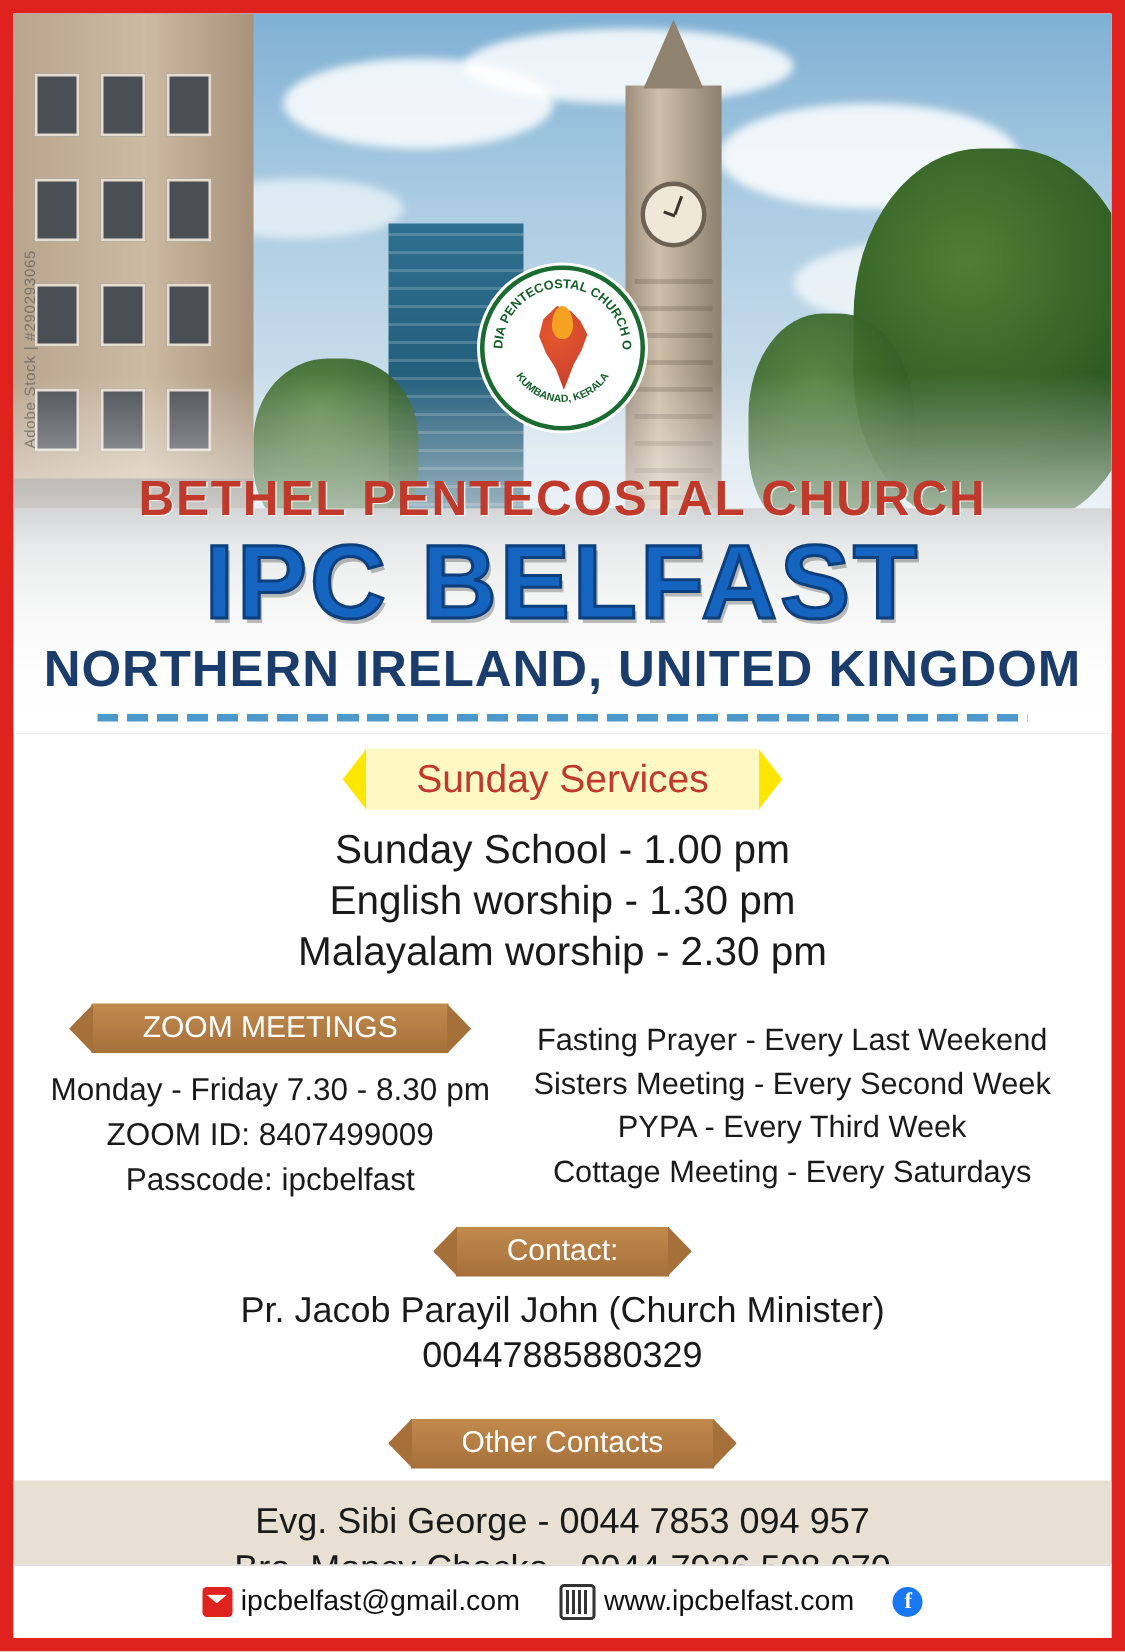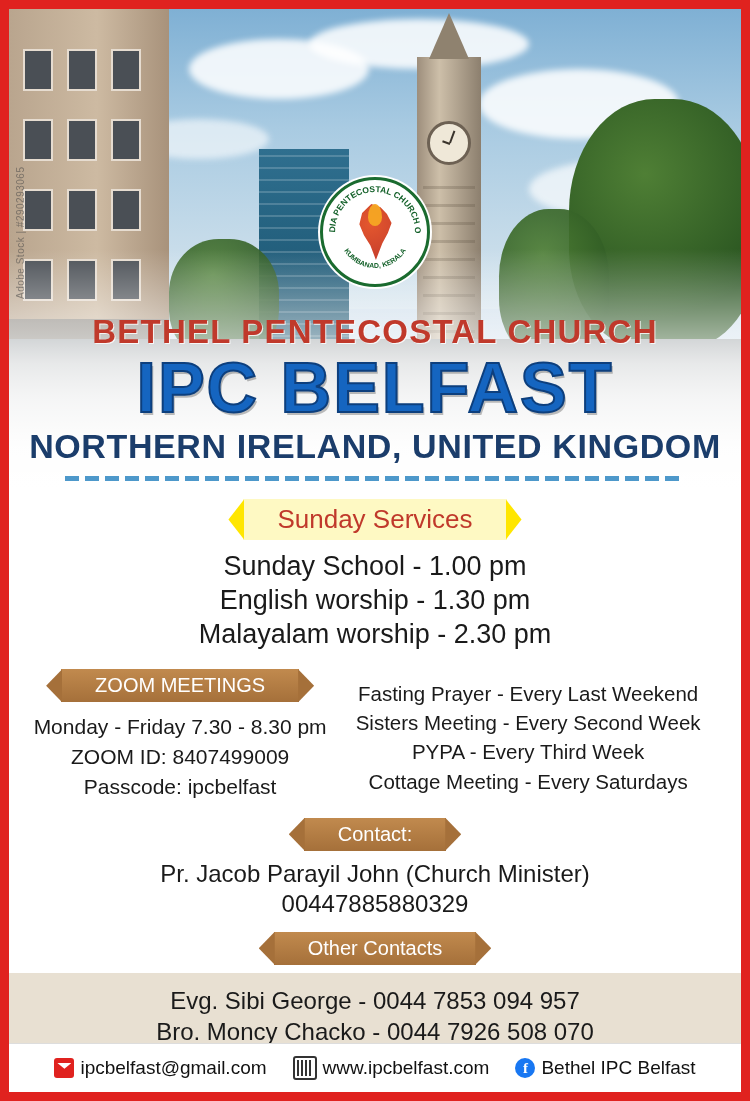--- a/index.html
+++ b/index.html
@@ -218,21 +218,21 @@
   .col.right .col-body { font-size: 20.5px; }
   .contact-block {
     margin-top: 16px;
   }
   .contact-lines {
     margin-top: 8px;
     font-size: 24px;
     line-height: 1.25;
     color: #1a1a1a;
   }
-  .other-contacts-ribbon { margin-top: 13px; }
+  .other-contacts-ribbon { margin-top: 27px; }
 
   .beige-band {
     margin-top: 8px;
     background: #e8e0d2;
     padding: 12px 0 14px;
   }
   .beige-band .line {
     font-size: 24px;
     line-height: 1.32;
     color: #1a1a1a;
@@ -393,17 +393,16 @@
     <div class="item">
       <span class="ico mail"></span>
       <span>ipcbelfast@gmail.com</span>
     </div>
     <div class="item">
       <span class="ico web"></span>
       <span>www.ipcbelfast.com</span>
     </div>
     <div class="item">
       <span class="ico fb">f</span>
-      <span>Bethel IPC Belfast</span>
     </div>
   </div>
 
 </div>
 
 </body></html>

